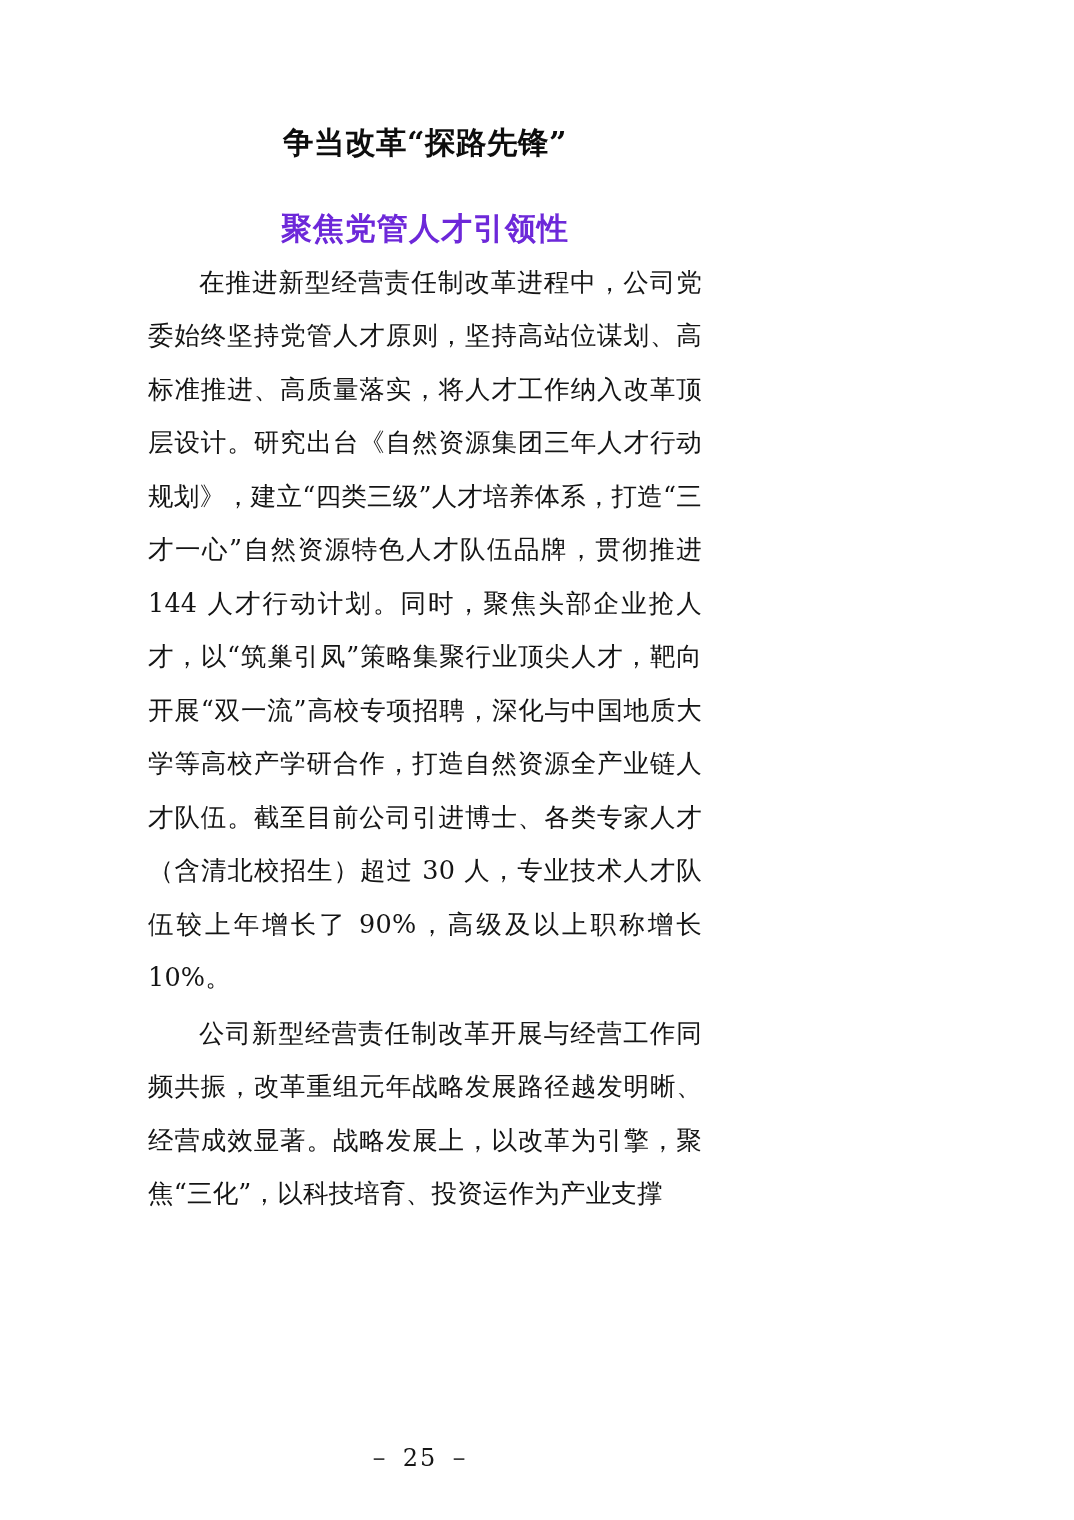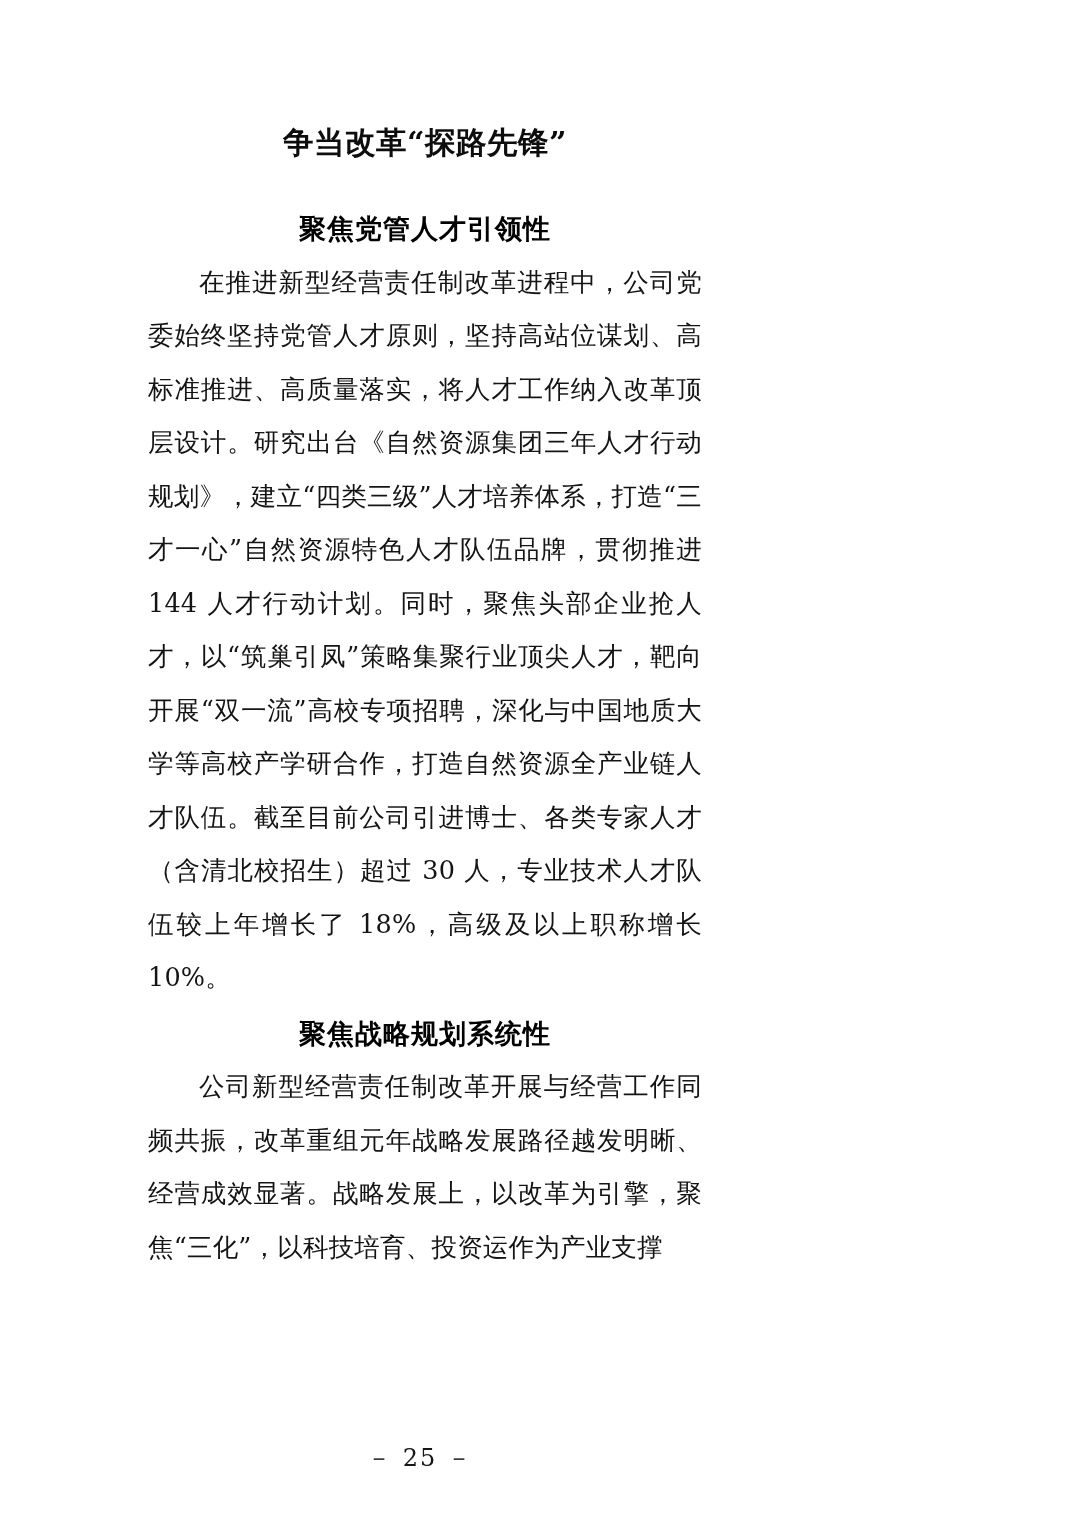--- a/index.html
+++ b/index.html
@@ -45,25 +45,25 @@
     line-height: 53.5px;
     text-align: justify;
     text-justify: inter-ideograph;
     text-indent: 2em;
     letter-spacing: 0.2px;
     color: #141414;
   }
   h2.section-heading {
     margin: 0;
     text-align: center;
-    font-size: 27px;
+    font-size: 31px;
     line-height: 53.5px;
     font-weight: bold;
     letter-spacing: 1px;
-    color: #000000;
+    color: #6d28d9;
     font-family: "DejaVu Serif", "Liberation Serif", serif;
   }
   .page-number {
     position: absolute;
     left: 0;
     right: 10px;
     bottom: 46px;
     text-align: center;
     font-size: 24px;
     letter-spacing: 2px;
@@ -75,21 +75,20 @@
 
 <div class="page">
 
   <div class="title-block">
     <div class="title-line">争当改革“探路先锋”</div>
   </div>
 
 
   <h2 class="section-heading">聚焦党管人才引领性</h2>
 
-  <p class="body-para">在推进新型经营责任制改革进程中，公司党委始终坚持党管人才原则，坚持高站位谋划、高标准推进、高质量落实，将人才工作纳入改革顶层设计。研究出台《自然资源集团三年人才行动规划》，建立“四类三级”人才培养体系，打造“三才一心”自然资源特色人才队伍品牌，贯彻推进 144 人才行动计划。同时，聚焦头部企业抢人才，以“筑巢引凤”策略集聚行业顶尖人才，靶向开展“双一流”高校专项招聘，深化与中国地质大学等高校产学研合作，打造自然资源全产业链人才队伍。截至目前公司引进博士、各类专家人才（含清北校招生）超过 30 人，专业技术人才队伍较上年增长了 18%，高级及以上职称增长 10%。</p>
+  <p class="body-para">在推进新型经营责任制改革进程中，公司党委始终坚持党管人才原则，坚持高站位谋划、高标准推进、高质量落实，将人才工作纳入改革顶层设计。研究出台《自然资源集团三年人才行动规划》，建立“四类三级”人才培养体系，打造“三才一心”自然资源特色人才队伍品牌，贯彻推进 144 人才行动计划。同时，聚焦头部企业抢人才，以“筑巢引凤”策略集聚行业顶尖人才，靶向开展“双一流”高校专项招聘，深化与中国地质大学等高校产学研合作，打造自然资源全产业链人才队伍。截至目前公司引进博士、各类专家人才（含清北校招生）超过 30 人，专业技术人才队伍较上年增长了 90%，高级及以上职称增长 10%。</p>
 
-  <h2 class="section-heading">聚焦战略规划系统性</h2>
 
   <p class="body-para">公司新型经营责任制改革开展与经营工作同频共振，改革重组元年战略发展路径越发明晰、经营成效显著。战略发展上，以改革为引擎，聚焦“三化”，以科技培育、投资运作为产业支撑</p>
 
   <div class="page-number">－ 25 －</div>
 
 </div>
 
 </body></html>

